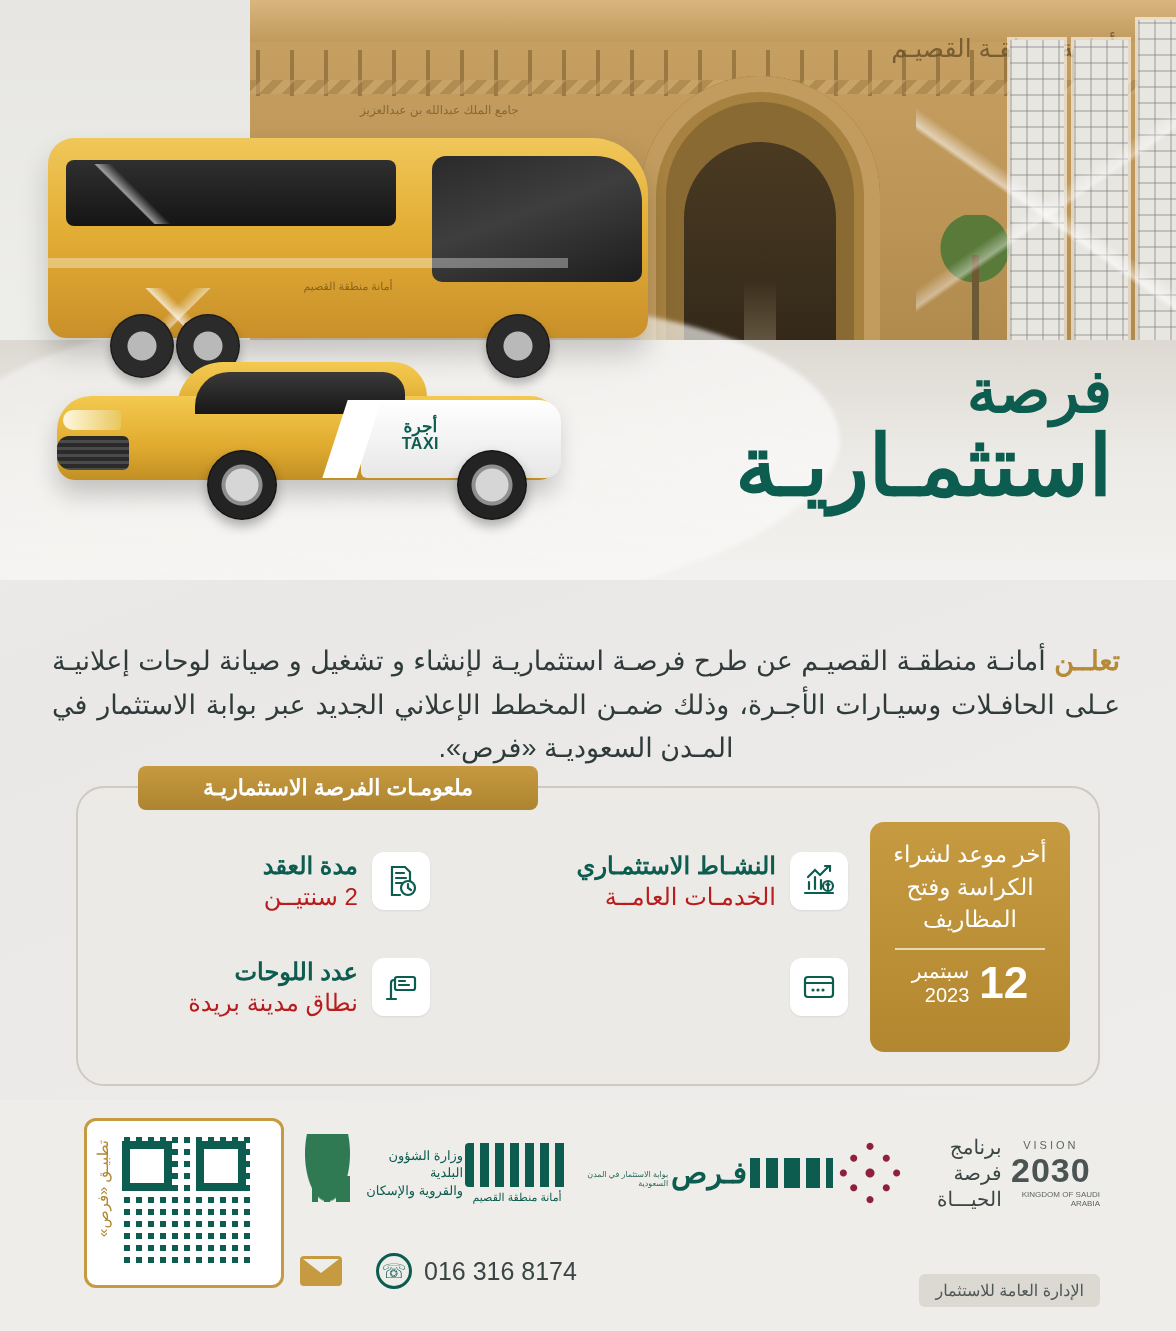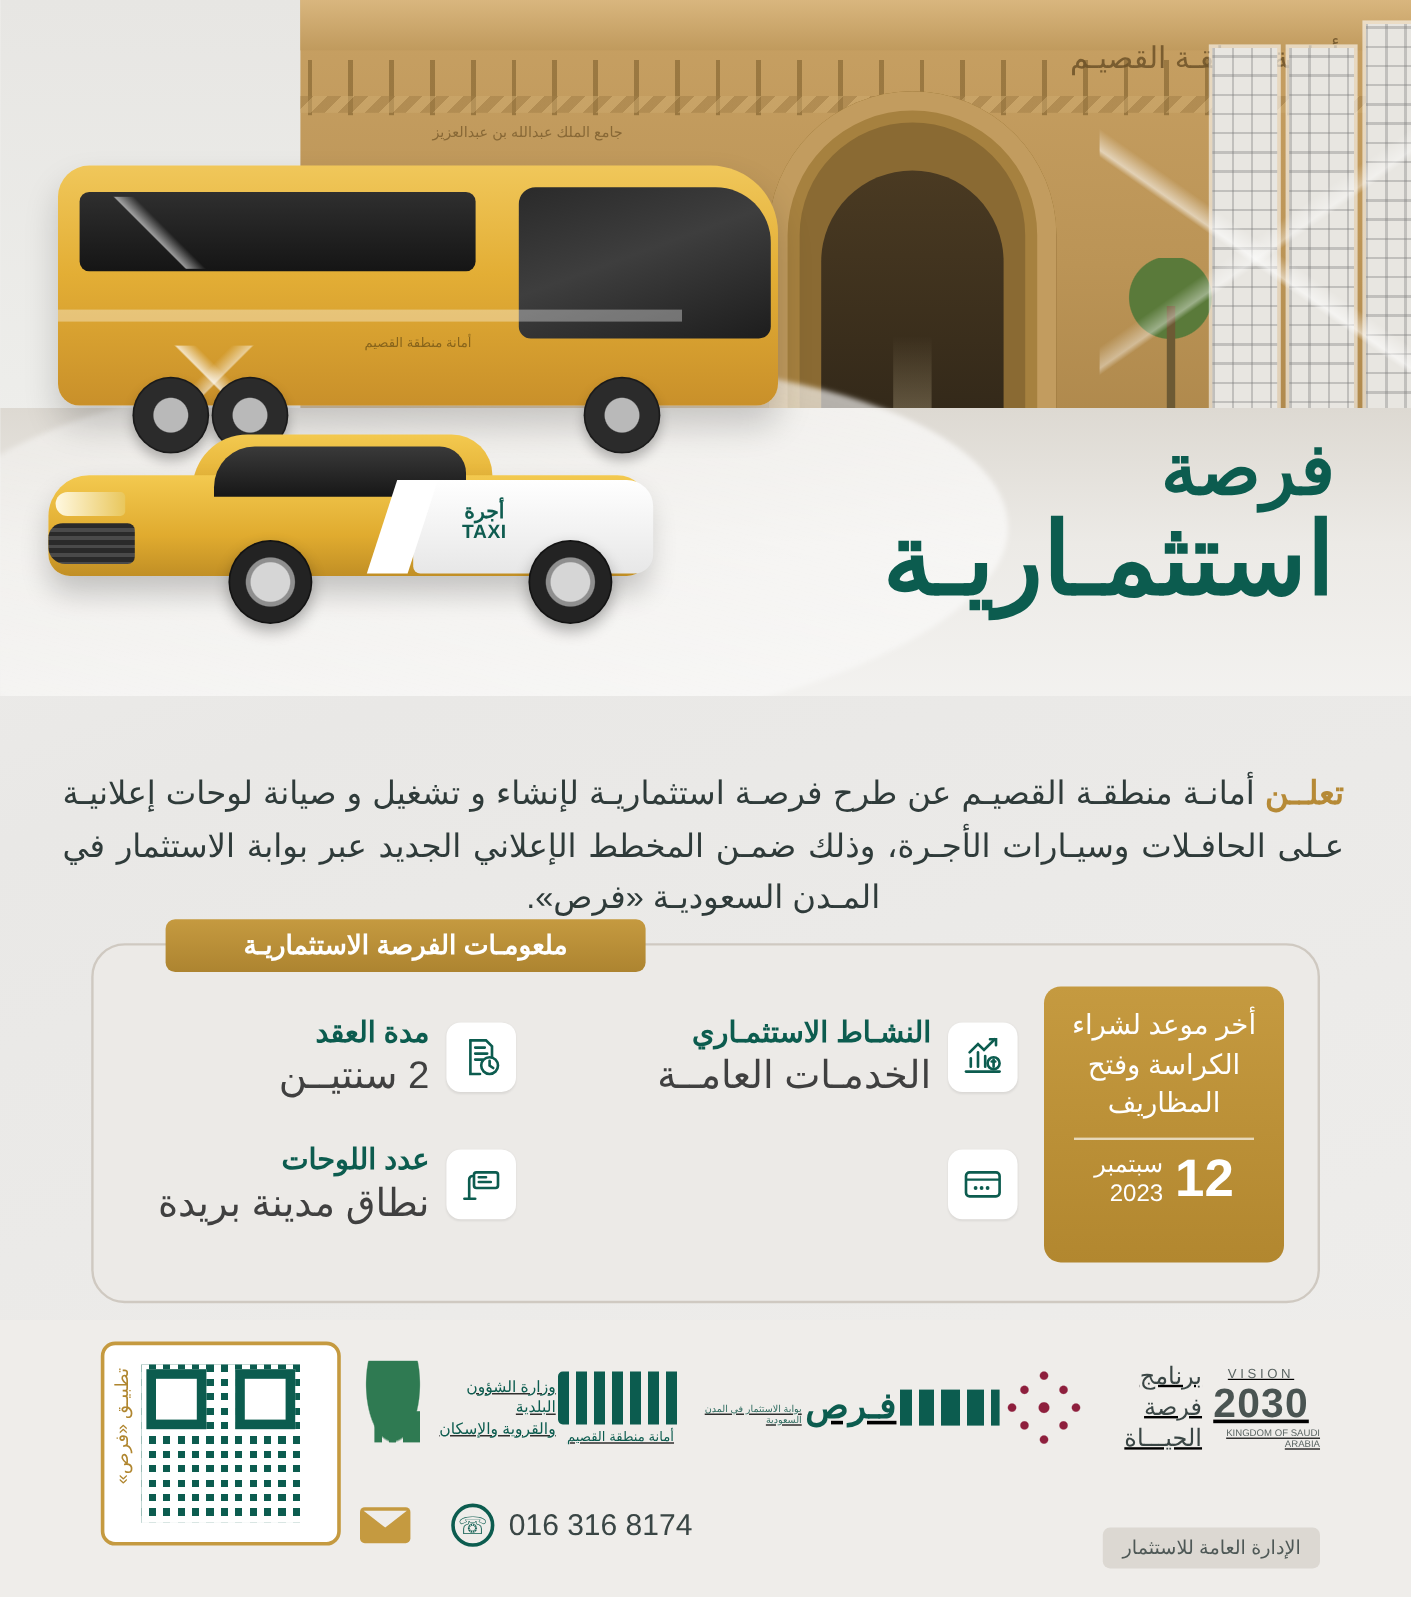--- a/index.html
+++ b/index.html
@@ -157,21 +157,21 @@
     position: absolute; bottom: 0; width: 64px; height: 64px; border-radius: 50%;
     background: radial-gradient(circle, #b9b9b9 0 14px, #2b2b2b 15px 30px, #1a1a1a 31px);
     box-shadow: 0 6px 10px rgba(0,0,0,.25);
   }
   .wheel.w1 { left: 62px; }
   .wheel.w2 { left: 128px; }
   .wheel.w3 { left: 438px; }
 
   
   .taxi {
-    position: absolute; left: 40px; top: 356px; width: 510px; height: 170px;
+    position: absolute; left: 57px; top: 356px; width: 510px; height: 170px;
   }
   .taxi-body {
     position: absolute; left: 0; top: 40px; width: 500px; height: 84px;
     background: linear-gradient(180deg, #f3c94f 0%, #e0ab2f 60%, #c18f25 100%);
     border-radius: 34px 26px 18px 18px;
     box-shadow: 0 14px 24px rgba(0,0,0,.2);
   }
   .taxi-roof {
     position: absolute; left: 120px; top: 6px; width: 250px; height: 54px;
     background: linear-gradient(180deg, #f3c94f, #dfa92e);
@@ -279,21 +279,21 @@
   .cell.left  { width: 330px; justify-content: flex-start; margin-right: 28px;}
   .ic {
     width: 58px; height: 58px; flex: 0 0 58px;
     background: #ffffff; border-radius: 12px;
     display: flex; align-items: center; justify-content: center;
     box-shadow: 0 1px 2px rgba(0,0,0,.08);
   }
   .ic svg { width: 36px; height: 36px; }
   .cell-text { direction: rtl; text-align: right; color: #2d3a39; }
   .cell-text .t1 { font-size: 24px; font-weight: bold; color: #0c5c4f; line-height: 1.3; }
-  .cell-text .t2 { font-size: 32px; color: #404040; line-height: 1.3; text-align: right; }
+  .cell-text .t2 { font-size: 24px; color: #b91c1c; line-height: 1.3; text-align: right; }
   .cell-text .num { font-size: 25px; color: #3a4645; letter-spacing: .5px; direction: ltr; }
 
   
   .footer {
     position: absolute; left: 0; top: 1100px; width: 1176px; height: 231px;
     background: #efedea;
   }
   .qr-box {
     position: absolute; left: 84px; top: 18px; width: 200px; height: 170px;
     background: #fff; border: 3px solid #c59a40; border-radius: 12px;
@@ -315,21 +315,21 @@
   .qr:before { left: 4px; top: 4px; }
   .qr:after { right: 4px; top: 4px; }
   .qr-side {
     position: absolute; left: 94px; top: 40px;
     writing-mode: vertical-rl; transform: rotate(180deg);
     font-size: 15px; color: #b0862f; direction: rtl;
   }
 
   .logos {
     position: absolute; left: 300px; top: 18px; width: 800px; height: 110px;
-    display: flex; flex-direction: row-reverse; align-items: center;  text-decoration: underline;
+    display: flex; flex-direction: row-reverse; align-items: center; 
   }
   .logo { display: flex; flex-direction: row-reverse; align-items: center; gap: 8px; }
   .crest {
     width: 62px; height: 78px;
     background: radial-gradient(ellipse at 50% 25%, #2f7a52 0 22px, transparent 23px);
     position: relative;
   }
   .crest:after {
     content: ""; position: absolute; left: 12px; top: 42px; width: 38px; height: 26px;
     background:

